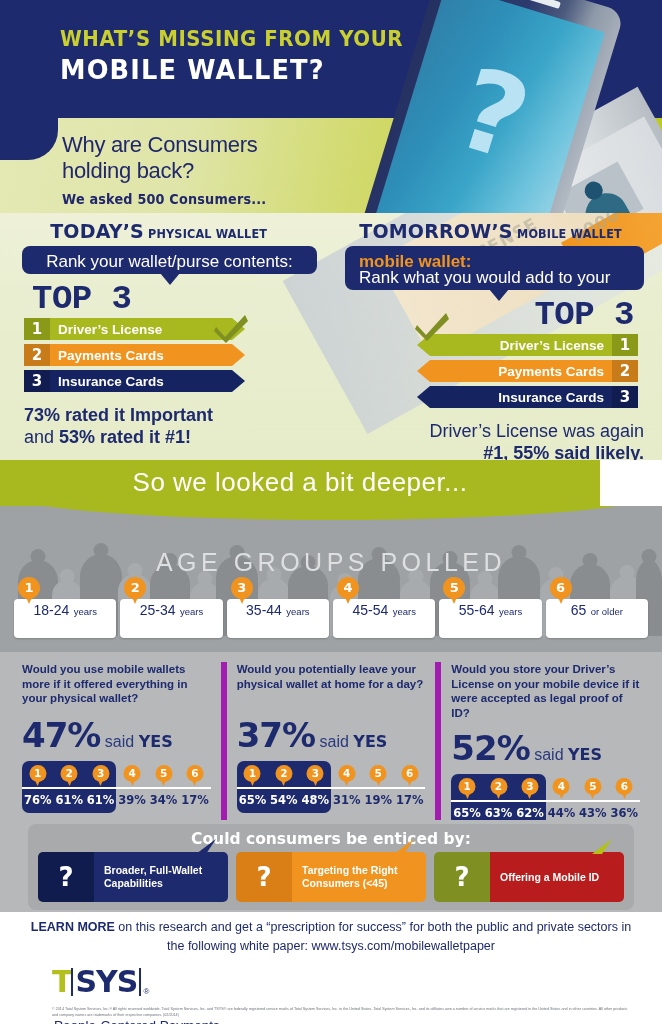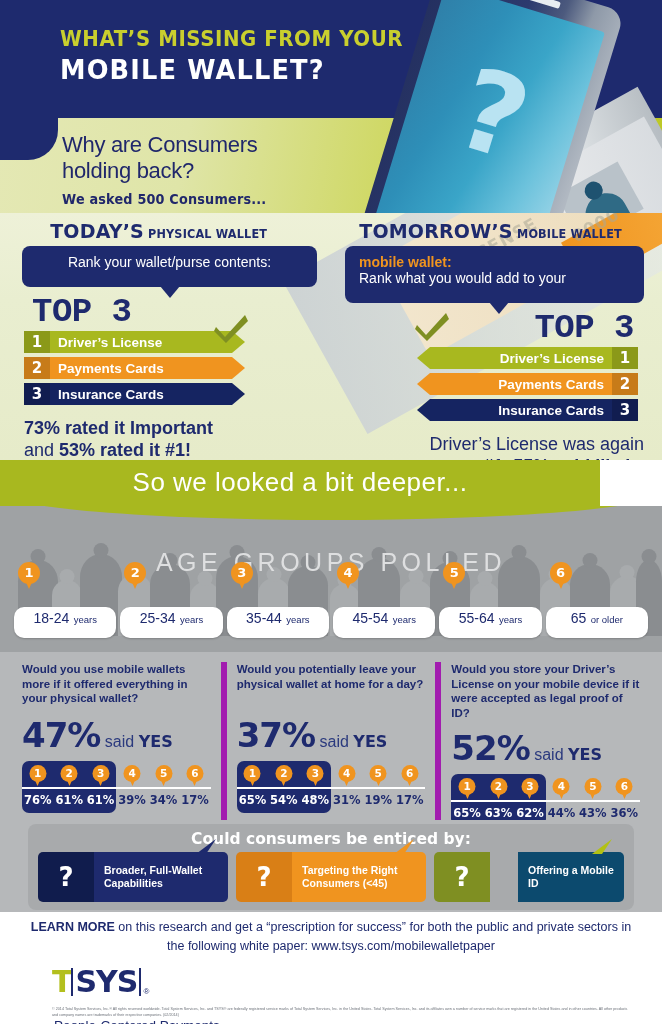--- a/index.html
+++ b/index.html
@@ -142,22 +142,22 @@
     letter-spacing: .2px; font-family: "DejaVu Sans", sans-serif;
   }
   .hdr-small {
     font-size: 12.5px; font-weight: bold; color: #1e2a6e;
     letter-spacing: .2px; font-family: "DejaVu Sans", sans-serif;
     transform: scaleX(.9); display: inline-block; transform-origin: left center;
   }
 
   .bubble {
     position: relative; background: #1e2a6e; color: #fff;
-    border-radius: 8px; padding: 8px 10px 17px;
-    font-size: 14px; line-height: 16px;
+    border-radius: 8px; padding: 8px 10px 4px;
+    font-size: 17px; line-height: 16px;
   }
   .bubble-today { margin: 4px 14px 0 22px; text-align: center; }
   .bubble-tom   { margin: 4px 18px 0 14px; text-align: left; padding-left: 14px; }
   .bubble:after {
     content: ''; position: absolute; bottom: -11px;
     border-left: 10px solid transparent; border-right: 10px solid transparent;
     border-top: 12px solid #1e2a6e;
   }
   .bubble-today:after { left: 50%; margin-left: -10px; }
   .bubble-tom:after { left: 48%; }
@@ -269,24 +269,23 @@
     background: #f0941f; border-radius: 50%;
     color: #fff; font-size: 13px; font-weight: bold; text-align: center;
     line-height: 21px; font-family: "DejaVu Sans", sans-serif;
   }
   .pin:after {
     content: ''; position: absolute; left: 50%; transform: translateX(-50%);
     top: 18px; border-left: 4px solid transparent; border-right: 4px solid transparent;
     border-top: 9px solid #f0941f;
   }
   .chip-box {
-    background: #fff; border-radius: 10px; text-align: center;
-    padding: 2px 1px 11px; box-shadow: 0 1px 2px rgba(0,0,0,.2);
+    background: #fff; border-radius: 4px; text-align: center;
+    padding: 2px 1px 19px; box-shadow: 0 1px 2px rgba(0,0,0,.2);
     white-space: nowrap;
-    margin-top: 23px;
   }
   .chip-range { font-size: 14px; color: #1e2a6e; }
   .chip-unit { font-size: 9.5px; color: #1e2a6e; }
 
   
   .questions {
     position: relative; width: 662px; height: 168px;
     background: #b6b8ba;
     display: flex; padding: 10px 12px 0;
   }
@@ -365,21 +364,21 @@
   .ent-lbl {
     flex: 1; height: 50px; display: flex; align-items: center;
     font-size: 10.5px; font-weight: bold; color: #fff;
     line-height: 13px; padding-left: 10px; border-radius: 0 5px 5px 0;
   }
   .ent-tail {
     position: absolute; right: 12px; top: -13px; width: 26px; height: 15px;
   }
   .e1 .ent-q { background: #101c4d; } .e1 .ent-lbl { background: #1e2a6e; }
   .e2 .ent-q { background: #d97f16; } .e2 .ent-lbl { background: #f0941f; }
-  .e3 .ent-q { background: #7f8f22; } .e3 .ent-lbl { background: #0c4a6e; margin-left: 28px; }
+  .e3 .ent-q { background: #7f8f22; } .e3 .ent-lbl { background: #b91c1c; }
 
   
   .footer { position: relative; width: 662px; height: 112px; background: #fff; }
   .learn {
     position: absolute; left: 0; right: 0; top: 6px; text-align: center;
     font-size: 12.5px; color: #1e2a6e; line-height: 19px; padding: 0 30px;
   }
   .learn b { font-weight: bold; }
   .logo { position: absolute; left: 52px; top: 54px; }
   .logo-mark { display: flex; align-items: flex-end; height: 30px; }

